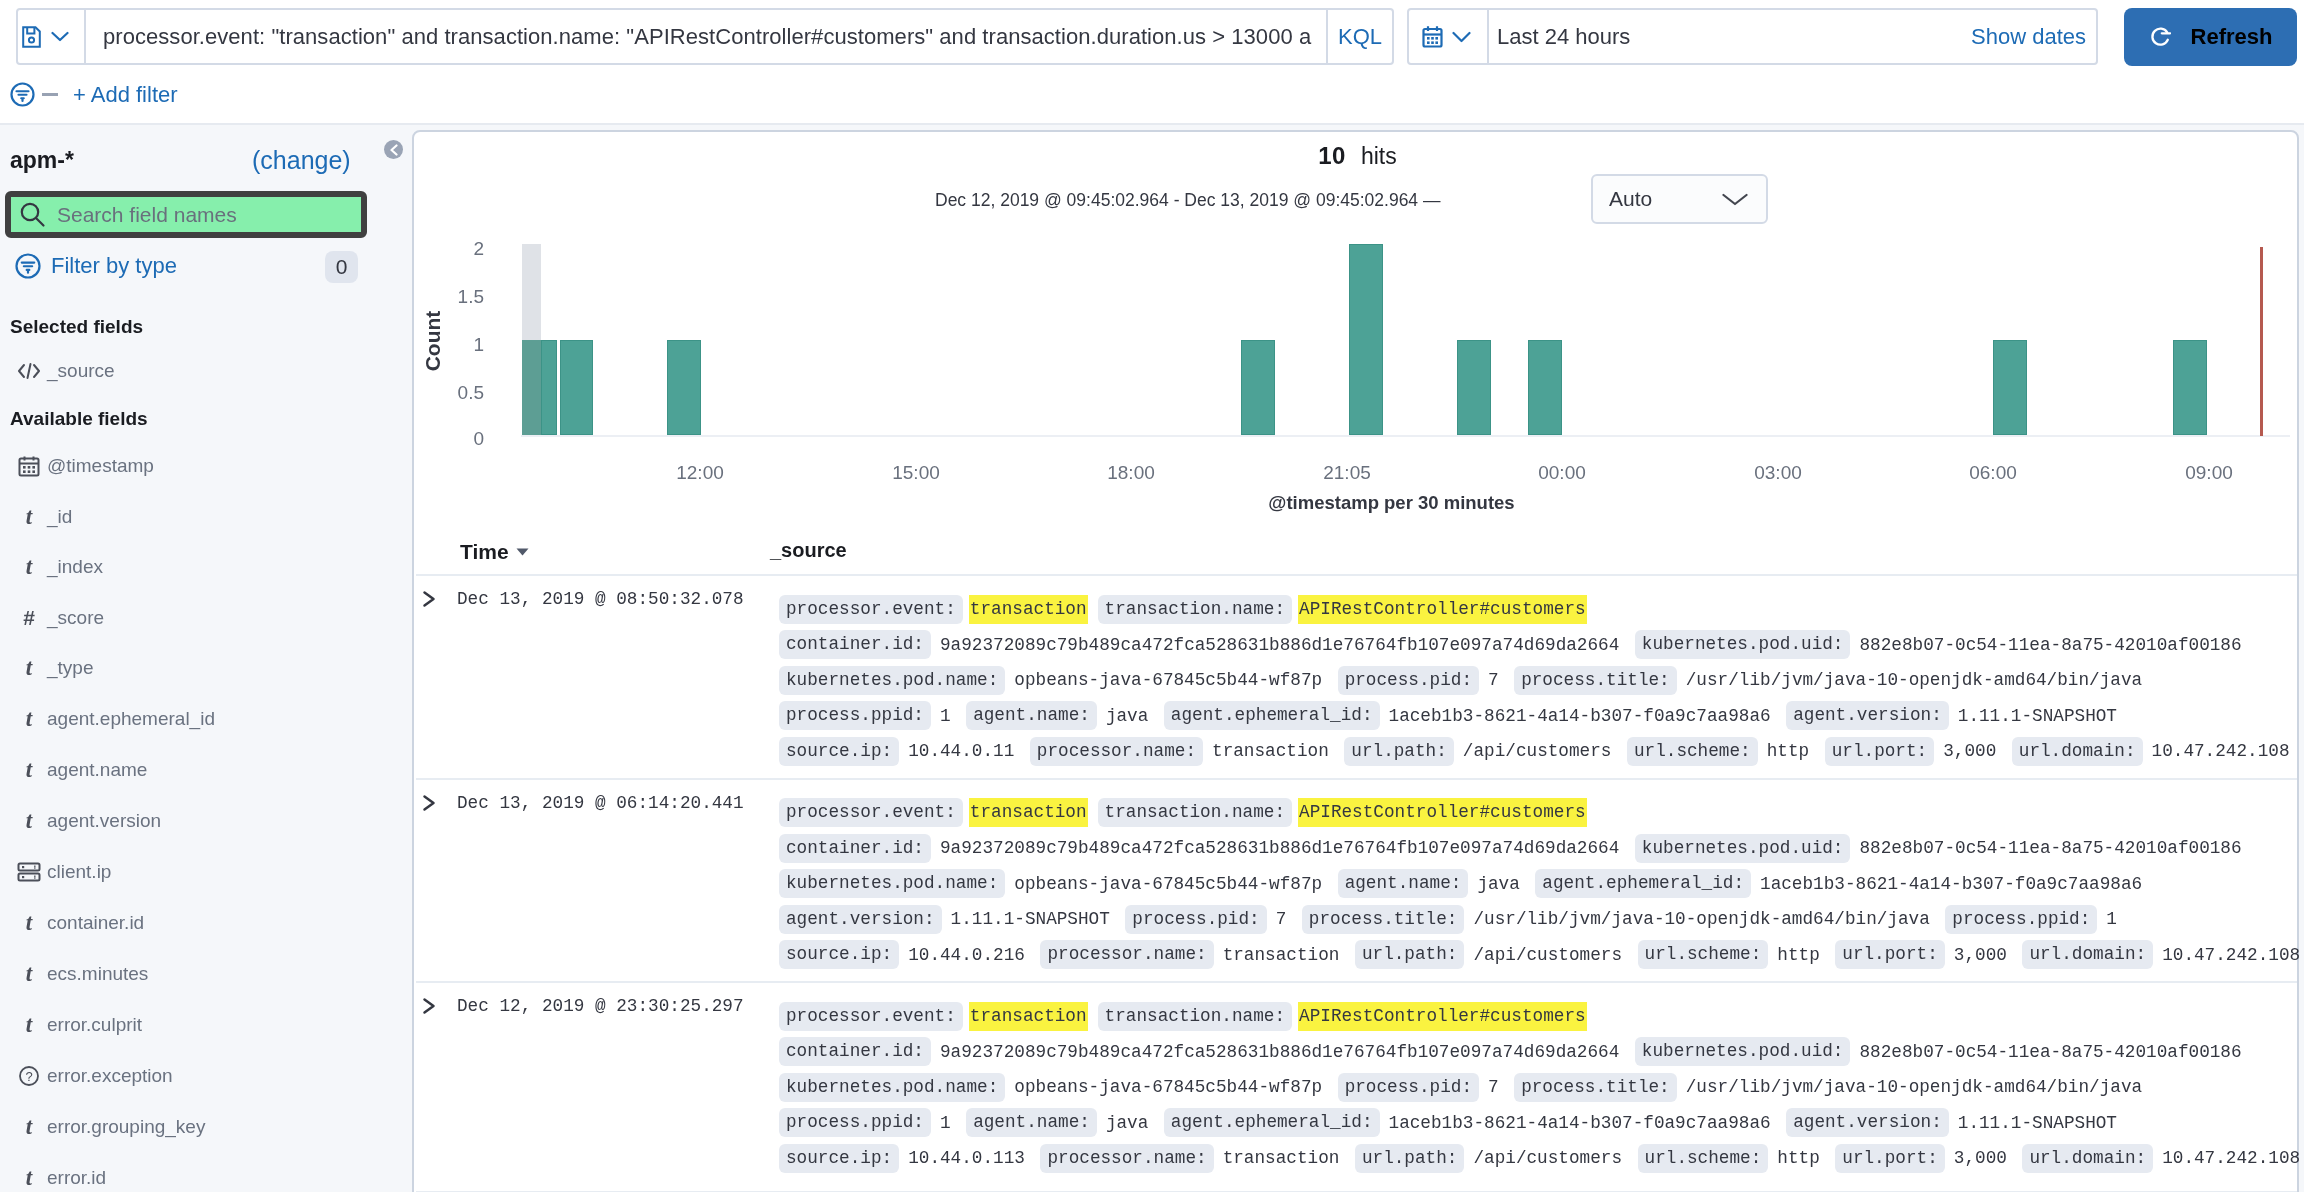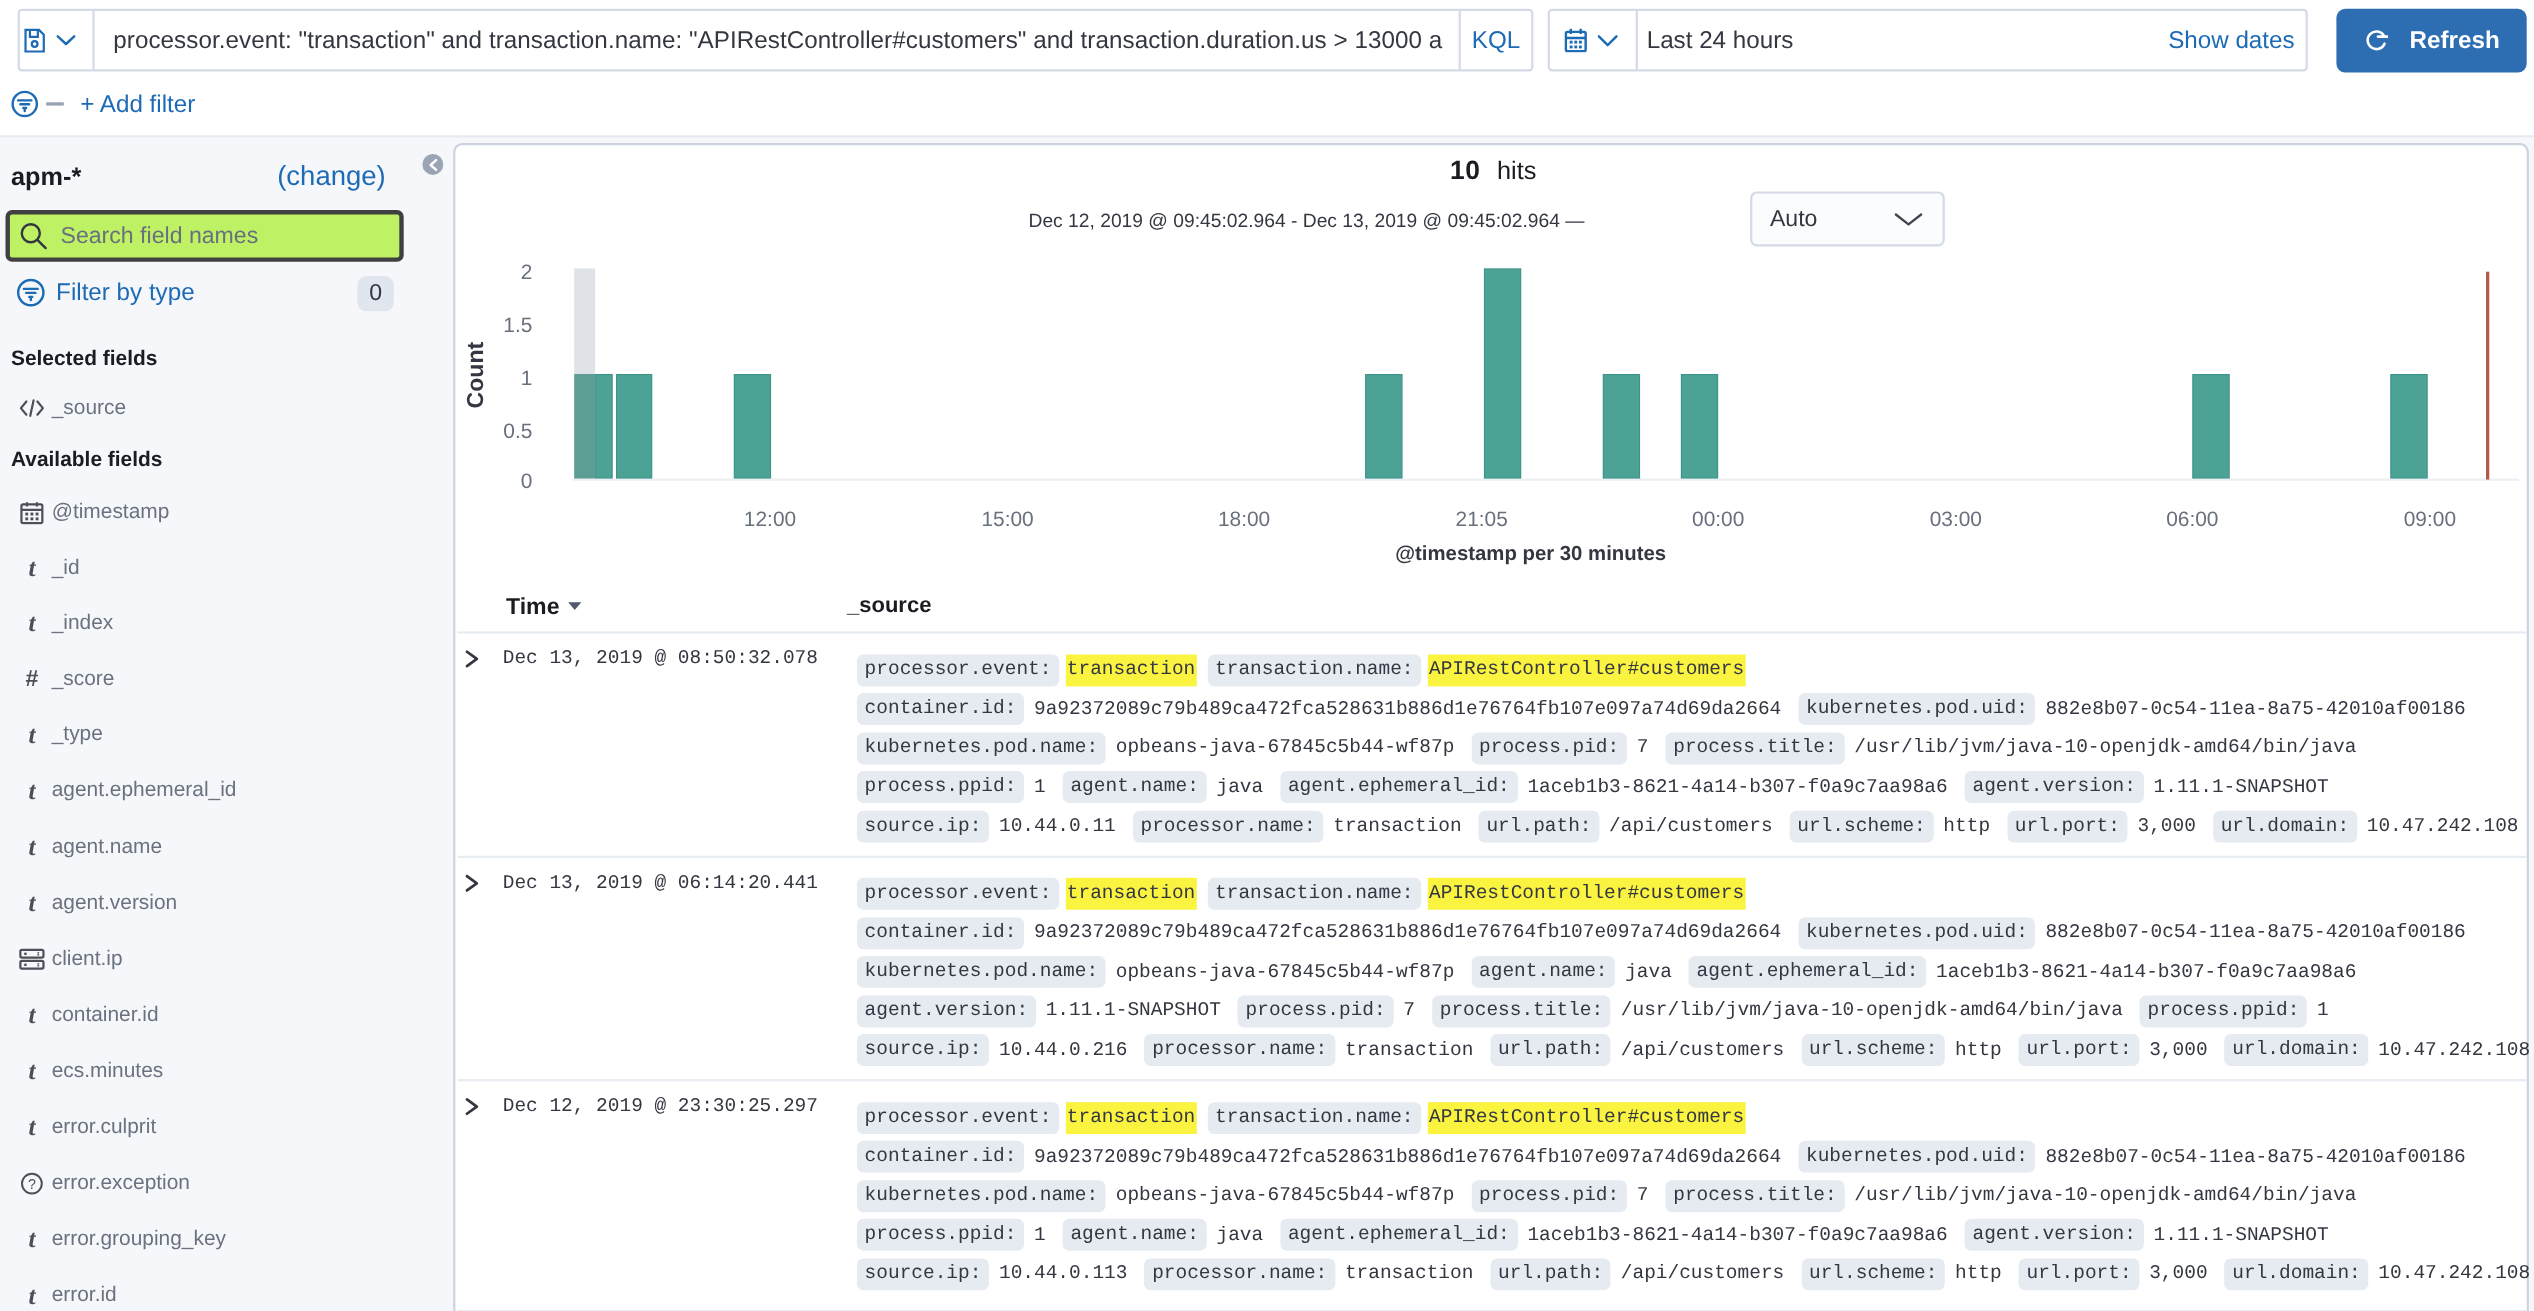--- a/index.html
+++ b/index.html
@@ -6,28 +6,28 @@
 #header{position:absolute;left:0;top:0;width:2304px;height:125px;background:#fff;border-bottom:2px solid #e6eaf0}
 .bar{position:absolute;top:8px;height:57px;background:#fff;border:2px solid #d3dae6;border-radius:4px;display:flex;align-items:center}
 #qbar{left:16px;width:1378px}
 #qsave{width:68px;height:100%;border-right:2px solid #d3dae6;display:flex;align-items:center;justify-content:flex-start;padding-left:3px;gap:9px;flex:none}
 #qtext{flex:1;overflow:hidden;white-space:nowrap;padding-left:17px;font-size:22px;letter-spacing:0.05px}
 #qkql{width:66px;height:100%;border-left:2px solid #d3dae6;display:flex;align-items:center;justify-content:center;color:#1d6bb5;font-size:22px;flex:none}
 #dbar{left:1407px;width:691px}
 #dcal{width:80px;height:100%;border-right:2px solid #d3dae6;display:flex;align-items:center;justify-content:flex-start;padding-left:13px;gap:9px;flex:none}
 #dtext{flex:1;padding-left:8px;font-size:22px}
 #dshow{padding-right:10px;color:#1d6bb5;font-size:22px}
-#refresh{left:2124px;top:8px;width:173px;height:58px;position:absolute;background:#2d6eb3;border-radius:8px;color:#ffffff;display:flex;align-items:center;justify-content:center;gap:20px;font-size:22px;font-weight:bold}
+#refresh{left:2124px;top:8px;width:173px;height:58px;position:absolute;background:#2d6eb3;border-radius:8px;color:#000000;display:flex;align-items:center;justify-content:center;gap:20px;font-size:22px;font-weight:bold}
 #addfilter{position:absolute;left:10px;top:76px;height:37px;display:flex;align-items:center}
 #addfilter .dash{width:16px;height:3px;background:#98a2b3;margin-left:7px}
 #addfilter .txt{margin-left:15px;color:#1d6bb5;font-size:22px}
 .abs{position:absolute}
 #ipname{left:10px;font-size:23px;font-weight:bold;color:#1a1c21}
 #ipchange{font-size:25px;color:#1d6bb5}
-#sfield{left:5px;top:191px;width:362px;height:47px;background:#bef264;border:4px solid #404040;border-radius:6px;display:flex;align-items:center}
+#sfield{left:5px;top:191px;width:362px;height:47px;background:#86efac;border:6px solid #404040;border-radius:6px;display:flex;align-items:center}
 #sfield .ph{color:#69707d;font-size:21px;margin-left:11px}
 #fbtbadge{left:325px;top:251px;width:33px;height:32px;background:#e0e5ee;border-radius:8px;color:#343741;font-size:21px;display:flex;align-items:center;justify-content:center}
 .shead{left:10px;font-size:19px;font-weight:bold;color:#1a1c21}
 .ficon{width:24px;display:flex;justify-content:center;align-items:center}
 .ficon.t{font-family:"Liberation Serif",serif;font-style:italic;font-weight:bold;font-size:23px;color:#4b4f59}
 .frow{display:flex;align-items:center}
 .fname{margin-left:6px;font-size:19px;color:#6a7280}
 #collapse{left:384px;top:140px;width:19px;height:19px;border-radius:50%;background:#9aa4b5;display:flex;align-items:center;justify-content:center}
 #panel{left:412px;top:130px;width:1887px;height:1075px;background:#fff;border:2px solid #ccd4e0;border-radius:8px}
 .ylab{width:40px;text-align:right;font-size:19px;color:#69707d}

